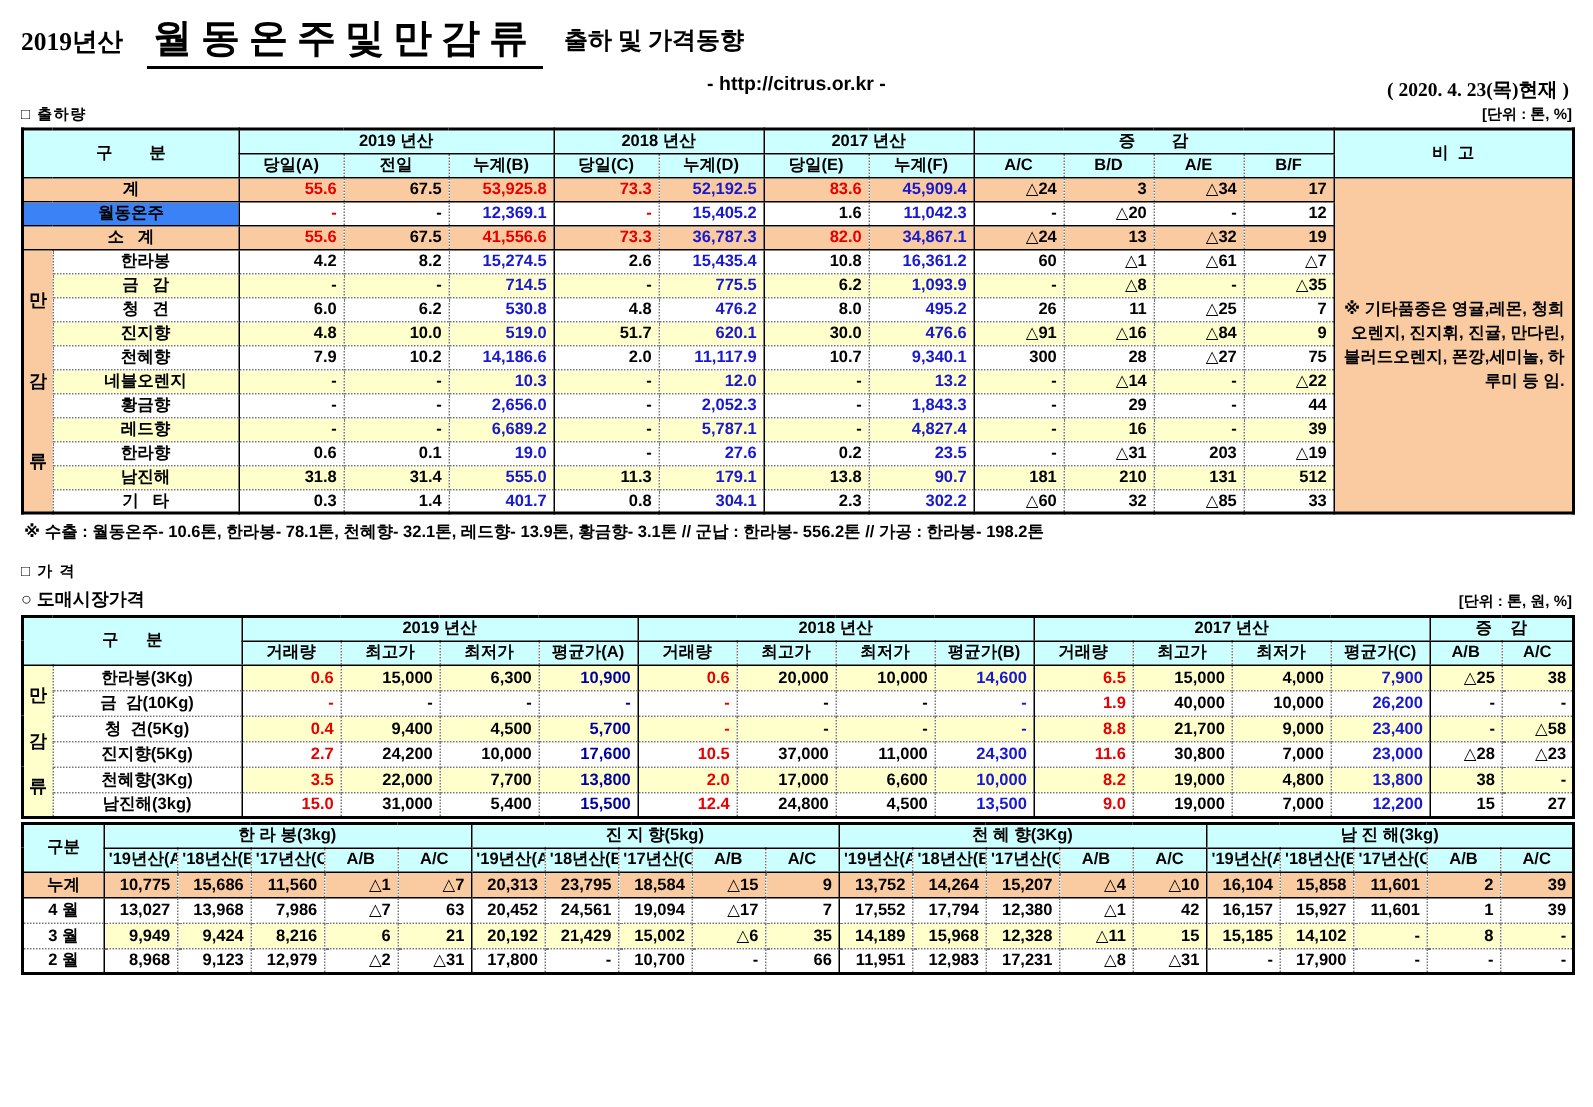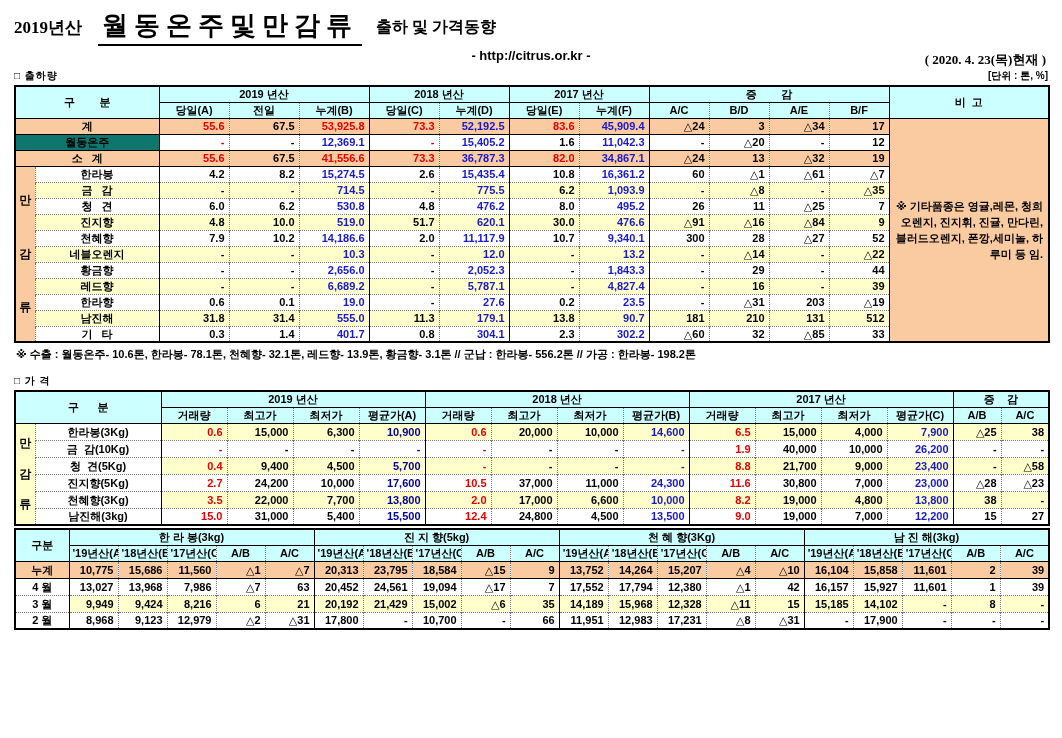--- a/index.html
+++ b/index.html
@@ -32,21 +32,21 @@
     font-size:11px;font-weight:bold;height:16px;line-height:14px;
     padding:0 3px;overflow:hidden;white-space:pre}
   .t-price td{height:17px}
   .t-month td{height:17px}
   .tbl th{background:#CCFFFF;border-top:1px solid #000;border-bottom:1px solid #000;text-align:center}
   .tbl th.sl,.tbl td.sl{border-left:1px solid #000}
   .tbl td.lbl{text-align:center}
   .tbl td.num{text-align:right;padding-right:4px}
   .tbl tr.row-total td,.tbl tr.row-winter td{border-top:1px solid #000;border-bottom:1px solid #000}
   .tbl tr.row-total td{background:#FACBA0}
-  .t-ship tr.row-winter td.lbl{background:#0f766e}
+  .t-ship tr.row-winter td.lbl{background:#3b82f6}
   .tbl tr.zebra td{background:#FFFFCC}
   .t-price tr.zebra td.lbl{background:#fff}
   .t-month tr.zebra td.lbl{background:#fff}
   .tbl td.grp{background:#FACBA0;border-left:1px solid #000;vertical-align:middle;padding:0;text-align:center}
   .tbl td.bigo{background:#fff;border-left:1px solid #000;vertical-align:middle;text-align:right;
     white-space:normal;line-height:16px;padding:2px 5px;font-size:11px}
   .vlabel{display:flex;flex-direction:column;justify-content:space-around;align-items:center;font-size:12px}
 
   .c-k{color:#000}
   .c-r{color:#e60000}
@@ -217,21 +217,21 @@
           <td class="num c-k sl">7.9</td>
           <td class="num c-k">10.2</td>
           <td class="num c-b">14,186.6</td>
           <td class="num c-k sl">2.0</td>
           <td class="num c-b">11,117.9</td>
           <td class="num c-k sl">10.7</td>
           <td class="num c-b">9,340.1</td>
           <td class="num c-k sl">300</td>
           <td class="num c-k">28</td>
           <td class="num c-k">△27</td>
-          <td class="num c-k">52</td>
+          <td class="num c-k">75</td>
         </tr>
         <tr class="row-product zebra">
           <td class="lbl">네블오렌지</td>
           <td class="num c-k sl">-</td>
           <td class="num c-k">-</td>
           <td class="num c-b">10.3</td>
           <td class="num c-k sl">-</td>
           <td class="num c-b">12.0</td>
           <td class="num c-k sl">-</td>
           <td class="num c-b">13.2</td>
@@ -309,20 +309,24 @@
           <td class="num c-k">32</td>
           <td class="num c-k">△85</td>
           <td class="num c-k">33</td>
         </tr>
       </tbody>
   </table>
 
   <div class="footnote">※ 수출 : 월동온주- 10.6톤, 한라봉- 78.1톤, 천혜향- 32.1톤, 레드향- 13.9톤, 황금향- 3.1톤  //  군납 : 한라봉- 556.2톤  //  가공 : 한라봉- 198.2톤</div>
 
   <div class="sec-title gap-price">□ 가    격</div>
+  <div class="sec">
+    <span class="sub-sec">○ 도매시장가격</span>
+    <span class="unit">[단위 : 톤, 원, %]</span>
+  </div>
 
   <table class="tbl t-price">
     <colgroup>
       <col style="width:20px">
         <col style="width:126px">
       <col style="width:66px">
         <col style="width:66px">
         <col style="width:66px">
         <col style="width:66px">
       <col style="width:66px">

